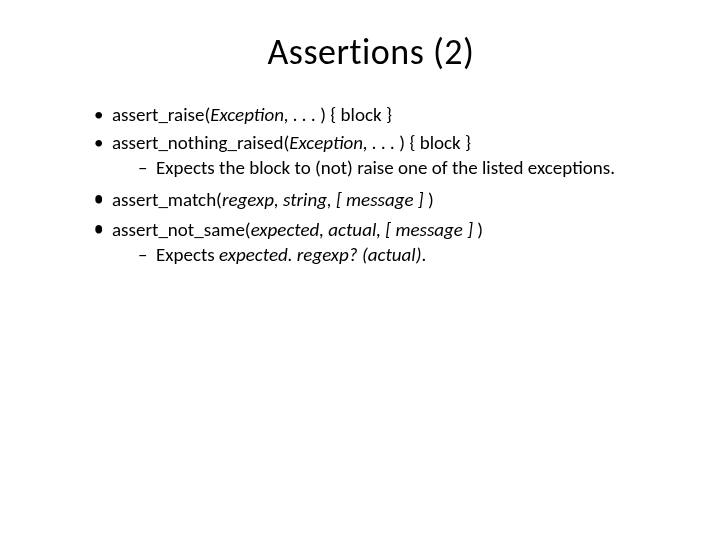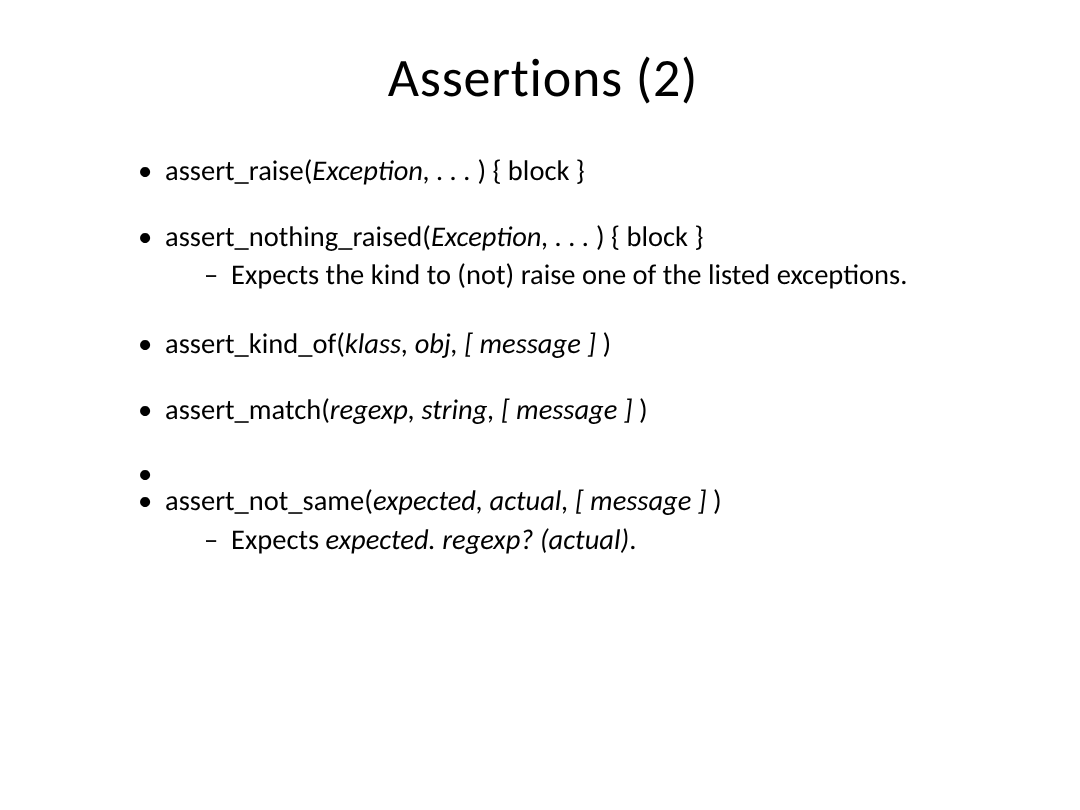--- a/index.html
+++ b/index.html
@@ -8,40 +8,40 @@
     width: 720px;
     height: 540px;
     background: #fff;
     font-family: Calibri, "Segoe UI", Arial, sans-serif;
     color: #000;
   }
   .slide {
     width: 720px;
     height: 540px;
     box-sizing: border-box;
-    padding: 20px 40px 20px 44px;
+    padding: 20px 40px 20px 62px;
     position: relative;
   }
   .title {
     text-align: center;
     font-size: 36px;
     font-weight: 400;
     margin: 10px 0 28px 0;
     letter-spacing: 0.5px;
   }
   ul.level1 {
     list-style: none;
     margin: 0;
     padding: 0 0 0 32px;
   }
   ul.level1 > li {
     position: relative;
     font-size: 19px;
     line-height: 1.35;
-    margin: 16px;
+    margin: 0;
     padding: 0 0 2px 18px;
   }
   ul.level1 > li::before {
     content: "•";
     position: absolute;
     left: 0;
     top: 0;
     font-size: 19px;
   }
   ul.level2 {
@@ -66,22 +66,22 @@
   .italic { font-style: italic; }
 </style>
 </head>
 <body>
 
 <div class="slide">
   <div class="title">Assertions (2)</div>
   <ul class="level1" id="bullets">
       <li><span><span>assert_raise(</span><span class="italic">Exception, . . . </span><span>) { block }</span></span></li>
       <li><span><span>assert_nothing_raised(</span><span class="italic">Exception, . . . </span><span>) { block }</span></span><ul class="level2">
-          <li><span><span>Expects the kind to (not) raise one of the listed exceptions.</span></span></li>
+          <li><span><span>Expects the block to (not) raise one of the listed exceptions.</span></span></li>
         </ul></li>
-      <li><span><span>assert_kind_of(</span><span class="italic">klass, obj, [ message ] </span><span>)</span></span></li>
+      <li></li>
       <li><span><span>assert_match(</span><span class="italic">regexp, string, [ message ] </span><span>)</span></span></li>
       <li></li>
       <li><span><span>assert_not_same(</span><span class="italic">expected, actual, [ message ] </span><span>)</span></span><ul class="level2">
           <li><span><span>Expects </span><span class="italic">expected. regexp? (actual)</span><span>.</span></span></li>
         </ul></li>
     </ul>
 </div>
 
 </body></html>

